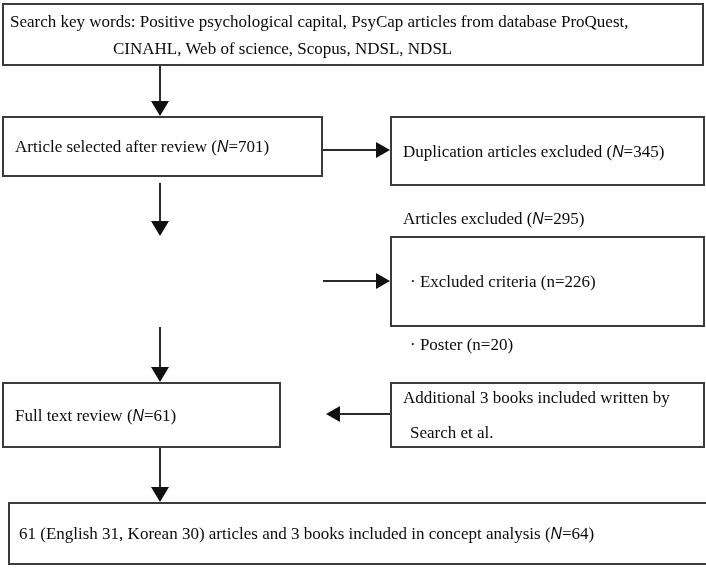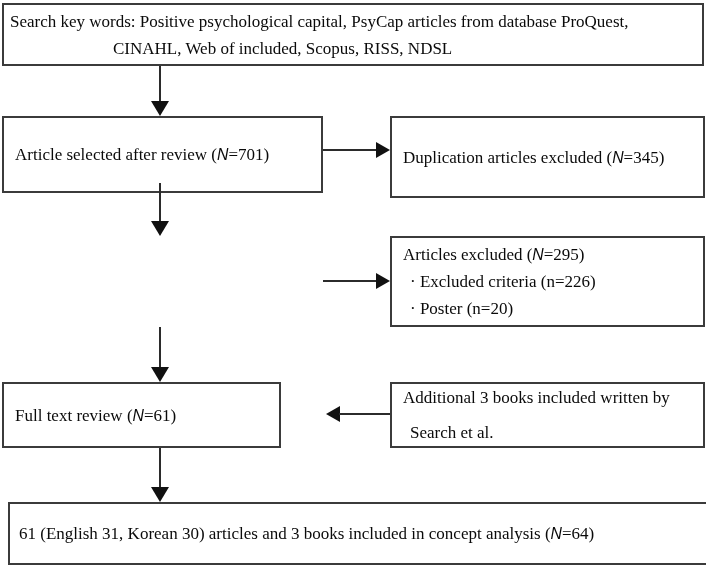--- a/index.html
+++ b/index.html
@@ -53,45 +53,45 @@
     border-right:14px solid #111111;
   }
 </style>
 </head>
 <body>
 
 <div id="canvas">
 
   <div class="box" style="left:2px;top:3px;width:702px;height:63px;padding-left:6px;">
     <div class="line">Search key words: Positive psychological capital, PsyCap articles from database ProQuest,</div>
-    <div class="line indent-big">CINAHL, Web of included, Scopus, RISS, NDSL</div>
+    <div class="line indent-big">CINAHL, Web of science, Scopus, NDSL, NDSL</div>
   </div>
 
   <div class="vshaft" style="left:159px;top:66px;height:36px;"></div>
   <div class="vhead" style="left:151px;top:101px;"></div>
 
-  <div class="box pad-l" style="left:2px;top:116px;width:321px;height:77px;">
+  <div class="box pad-l" style="left:2px;top:116px;width:321px;height:61px;">
     <div class="line">Article selected after review (<span class="nvar">N</span>=701)</div>
   </div>
 
   <div class="hshaft" style="left:323px;top:149px;width:53px;"></div>
   <div class="hhead-right" style="left:376px;top:142px;"></div>
 
-  <div class="box pad-l" style="left:390px;top:116px;width:315px;height:82px;">
+  <div class="box pad-l" style="left:390px;top:116px;width:315px;height:70px;">
     <div class="line">Duplication articles excluded (<span class="nvar">N</span>=345)</div>
   </div>
 
   <div class="vshaft" style="left:159px;top:183px;height:38px;"></div>
   <div class="vhead" style="left:151px;top:221px;"></div>
 
 
   <div class="hshaft" style="left:323px;top:280px;width:53px;"></div>
   <div class="hhead-right" style="left:376px;top:273px;"></div>
 
-  <div class="box pad-l" style="left:390px;top:236px;width:315px;height:91px;">
+  <div class="box pad-l" style="left:390px;top:236px;width:315px;height:91px;gap:36px;">
     <div class="line">Articles excluded (<span class="nvar">N</span>=295)</div>
     <div class="line indent-sm">· Excluded criteria (n=226)</div>
     <div class="line indent-sm">· Poster (n=20)</div>
   </div>
 
   <div class="vshaft" style="left:159px;top:327px;height:40px;"></div>
   <div class="vhead" style="left:151px;top:367px;"></div>
 
   <div class="box pad-l" style="left:2px;top:382px;width:279px;height:66px;">
     <div class="line">Full text review (<span class="nvar">N</span>=61)</div>

